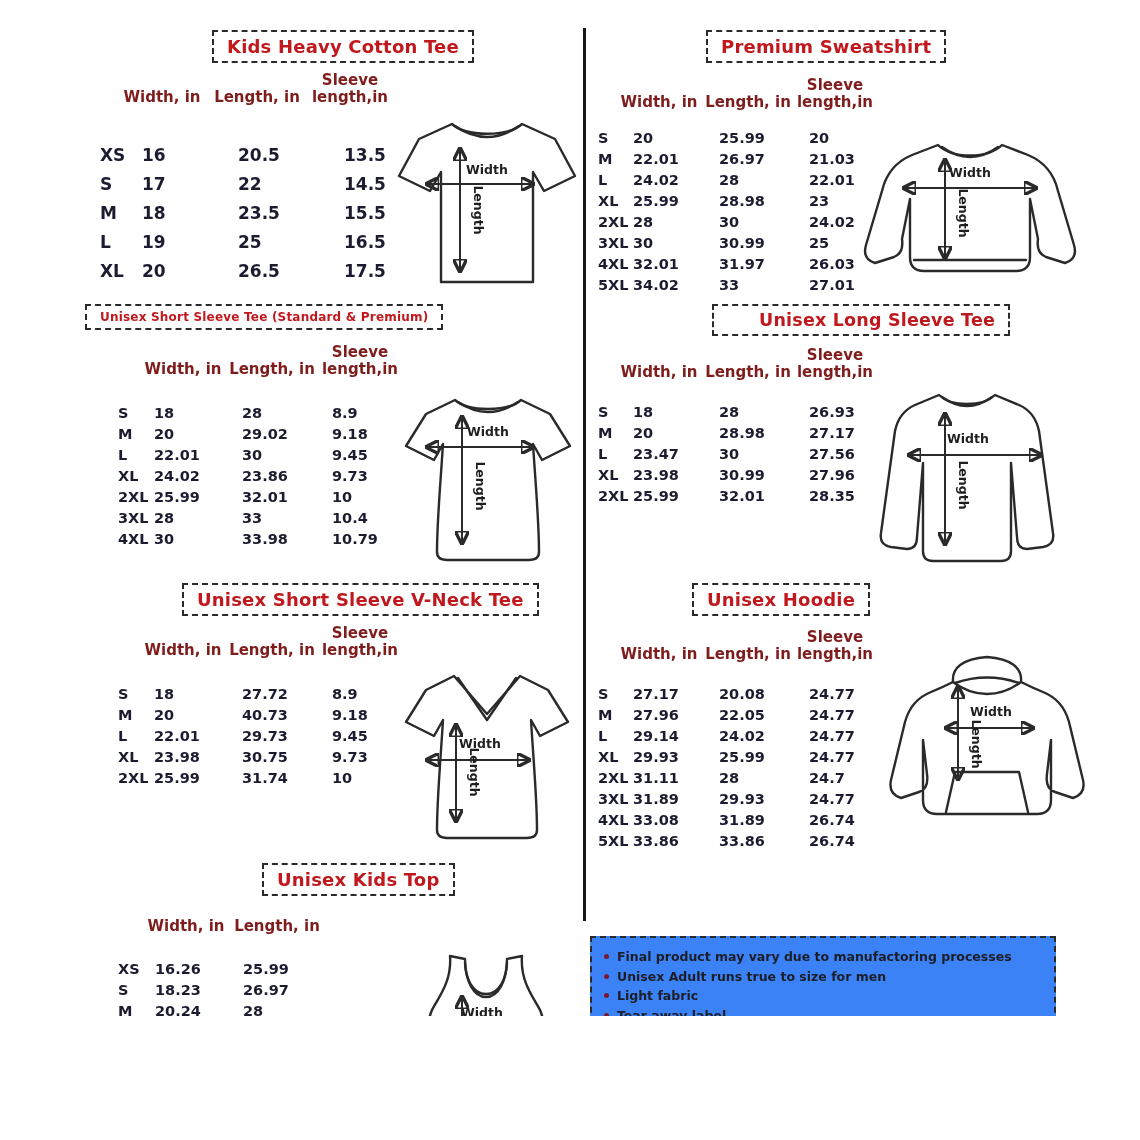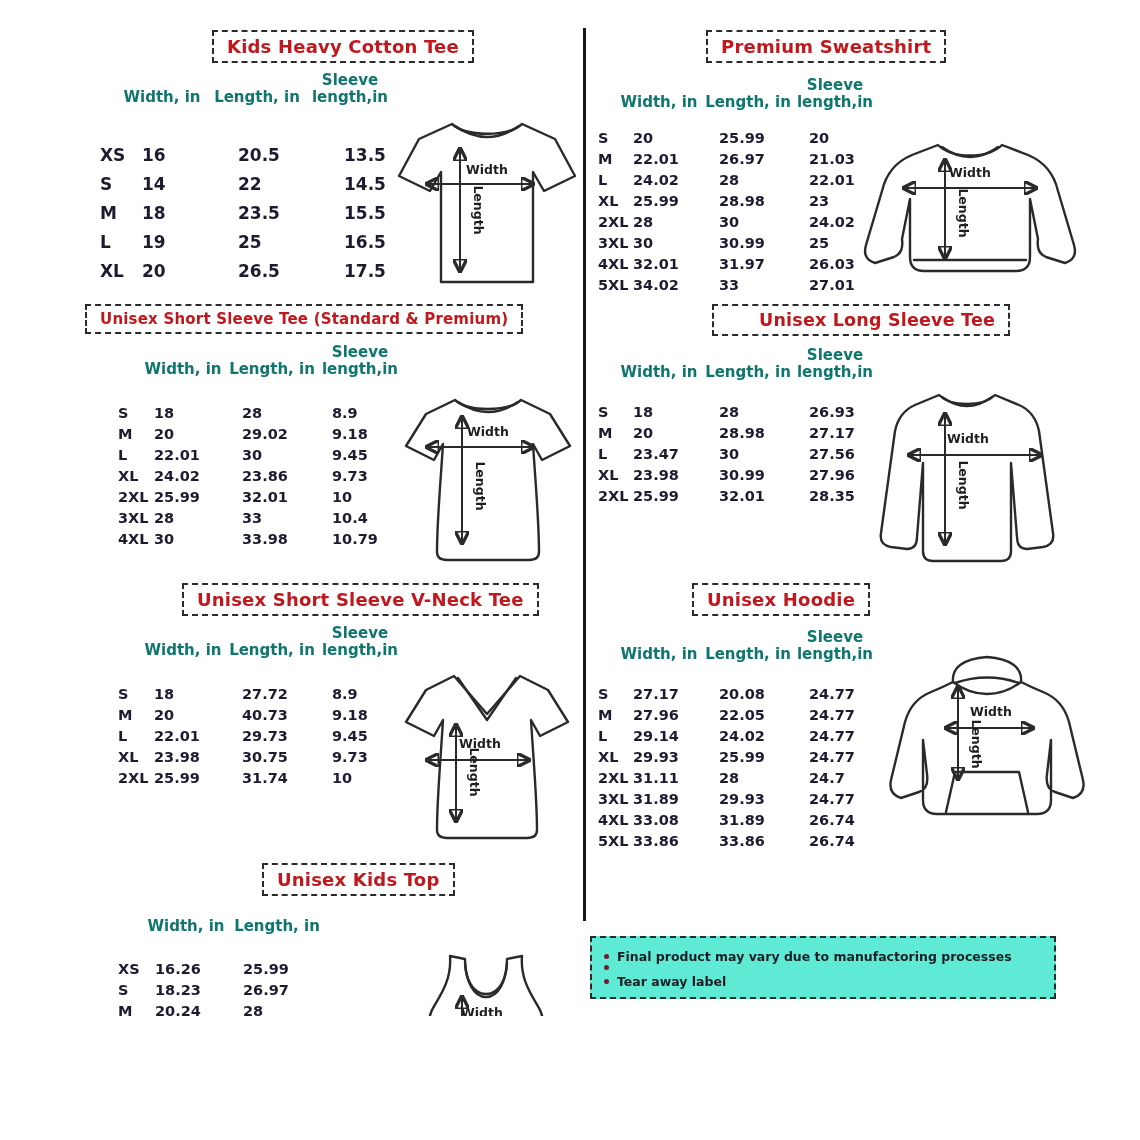--- a/index.html
+++ b/index.html
@@ -1,33 +1,33 @@
 <!DOCTYPE html>
 <html><head>
 <meta charset="utf-8">
 <style>
   html,body{margin:0;padding:0;background:#fff;}
   .page{position:relative;width:1140px;height:1016px;background:#ffffff;overflow:hidden;
         font-family:"DejaVu Sans",sans-serif;}
   .divider{position:absolute;background:#161616;}
   .sec-title{position:absolute;border:2.5px dashed #2a2a2a;background:#fff;color:#c0181d;
         font-weight:bold;font-size:18px;padding:4px 13px;white-space:nowrap;letter-spacing:.2px;}
-  .h{position:absolute;transform:translateX(-50%);color:#0f766e;font-weight:bold;font-size:15px;
+  .h{position:absolute;transform:translateX(-50%);color:#7f1d1d;font-weight:bold;font-size:15px;
         text-align:center;white-space:nowrap;line-height:17px;}
   .rows{position:absolute;display:grid;color:#1c1c30;font-weight:bold;font-size:14.5px;}
   .rows>div{display:flex;align-items:center;}
   .rows.big{font-size:17px;}
   .garment{position:absolute;}
   .garment path,.garment line{stroke:#2a2a2a;stroke-width:2.4;fill:none;
         stroke-linecap:round;stroke-linejoin:round;}
   .garment line.arrow{stroke-width:2;}
   .garment text{font-family:"DejaVu Sans",sans-serif;font-size:12.5px;font-weight:bold;
         fill:#1f1f1f;text-anchor:middle;}
   .notes{position:absolute;left:590px;top:936px;width:466px;box-sizing:border-box;
-        border:2.5px dashed #2a2a2a;padding:9px 10px 6px 12px;background:#5eead4;}
+        border:2.5px dashed #2a2a2a;padding:9px 10px 6px 12px;background:#3b82f6;}
   .note-line{display:flex;align-items:baseline;gap:8px;font-size:12.5px;font-weight:bold;
         color:#1d1d26;line-height:19.6px;}
   .bullet{width:5px;height:5px;border-radius:50%;background:#7a1832;flex:none;position:relative;top:-2px;}
 </style>
 </head>
 <body>
 
 <div class="page">
 
   <div class="divider" style="left:583px;top:28px;width:3px;height:893px;"></div>
@@ -41,21 +41,21 @@
       <div>length,in</div>
     </div>
     <div class="rows big" style="left:100px;top:141px;grid-template-columns:42px 96px 106px 82px;grid-auto-rows:28.8px;">
 
         <div>XS</div>
         <div>16</div>
         <div>20.5</div>
         <div>13.5</div>
 
         <div>S</div>
-        <div>14</div>
+        <div>17</div>
         <div>22</div>
         <div>14.5</div>
 
         <div>M</div>
         <div>18</div>
         <div>23.5</div>
         <div>15.5</div>
 
         <div>L</div>
         <div>19</div>
@@ -142,21 +142,21 @@
       <path d="M80,14 Q108,34 136,14"></path>
       <line x1="52" y1="127" x2="164" y2="127"></line>
       <line class="arrow" x1="43" y1="55" x2="173" y2="55" marker-start="url(#mk-crew)" marker-end="url(#mk-crew)"></line>
       <text x="108" y="44">Width</text>
       <line class="arrow" x1="83" y1="28" x2="83" y2="124" marker-start="url(#mk-crew)" marker-end="url(#mk-crew)"></line>
       <text transform="rotate(90 97 80)" x="97" y="80">Length</text>
     </svg>
   </div>
 
   <div>
-    <div class="sec-title" style="left:85px;top:304px;font-size:15px;text-align:right;">Unisex Short Sleeve Tee (Standard &amp; Premium)</div>
+    <div class="sec-title" style="left:85px;top:304px;font-size:12px;text-align:right;">Unisex Short Sleeve Tee (Standard &amp; Premium)</div>
     <div class="h" style="left:183px;top:361px;">Width, in</div>
     <div class="h" style="left:272px;top:361px;">Length, in</div>
     <div class="h" style="left:360px;top:344px;">
       <div>Sleeve</div>
       <div>length,in</div>
     </div>
     <div class="rows" style="left:118px;top:402px;grid-template-columns:36px 88px 90px 78px;grid-auto-rows:21px;">
 
         <div>S</div>
         <div>18</div>
@@ -423,24 +423,29 @@
 
   <div class="notes">
 
       <div class="note-line">
         <span class="bullet"></span>
         <span>Final product may vary due to manufactoring processes</span>
       </div>
 
       <div class="note-line">
         <span class="bullet"></span>
-      </div>
-
-
-
+        <span>Unisex Adult runs true to size for men</span>
+      </div>
+
+
+
+      <div class="note-line">
+        <span class="bullet"></span>
+        <span>Light fabric</span>
+      </div>
 
       <div class="note-line">
         <span class="bullet"></span>
         <span>Tear away label</span>
       </div>
     </div>
 
 </div>
 
 </body></html>

